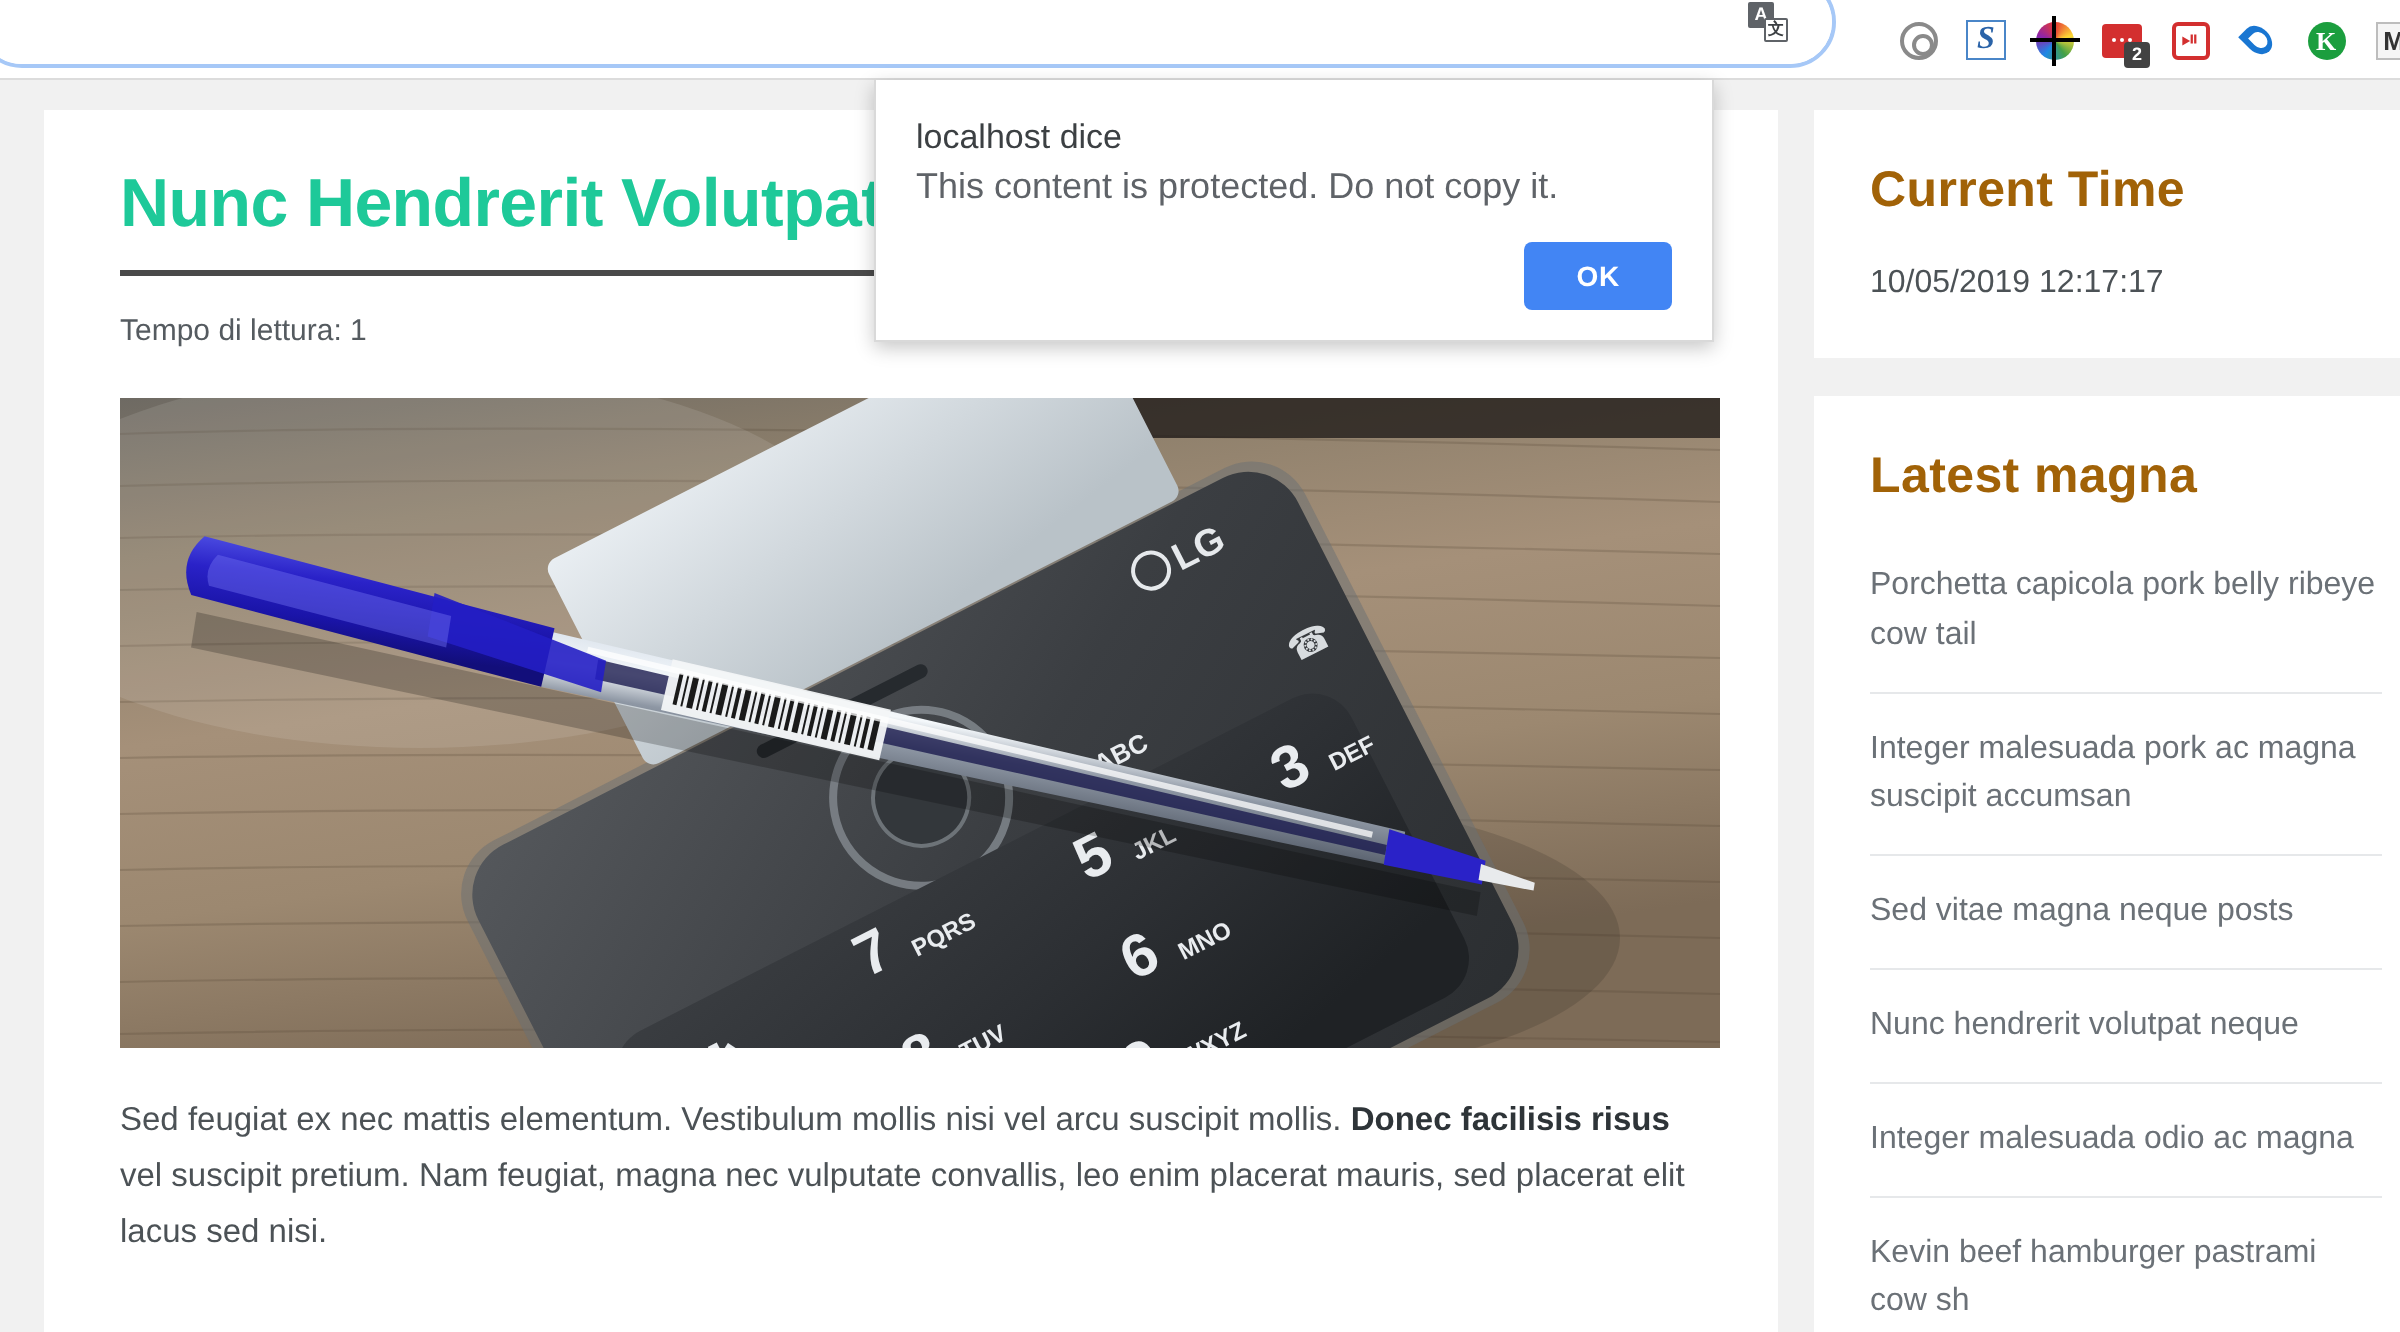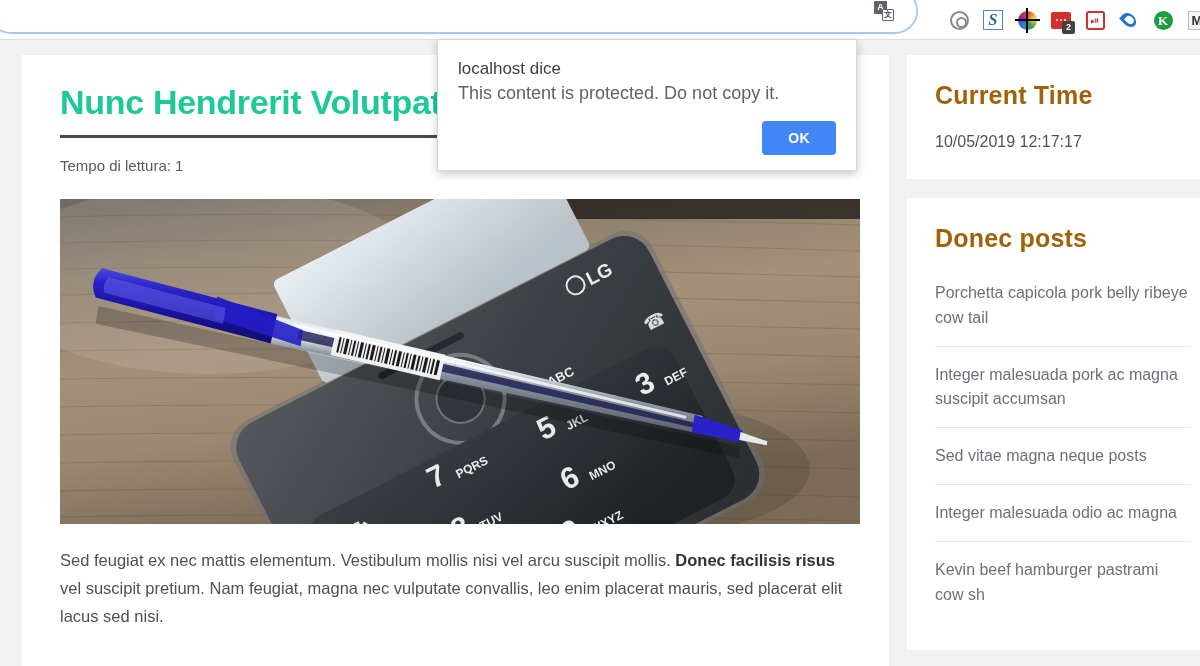--- a/index.html
+++ b/index.html
@@ -499,24 +499,25 @@
   </article>
 
   <aside class="sidebar">
 
     <section class="widget time-widget">
       <h2 class="widget-title">Current Time</h2>
       <div class="widget-time">10/05/2019 12:17:17</div>
     </section>
 
     <section class="widget posts-widget">
-      <h2 class="widget-title">Donec posts</h2>
+      <h2 class="widget-title">Latest magna</h2>
       <a class="post-link" href="#">Porchetta capicola pork belly ribeye cow tail</a>
       <a class="post-link" href="#">Integer malesuada pork ac magna suscipit accumsan</a>
       <a class="post-link" href="#">Sed vitae magna neque posts</a>
+      <a class="post-link" href="#">Nunc hendrerit volutpat neque</a>
       <a class="post-link" href="#">Integer malesuada odio ac magna</a>
       <a class="post-link" href="#">Kevin beef hamburger pastrami cow sh</a>
     </section>
   </aside>
 </div>
 
 <div class="js-dialog">
   <div class="dialog-origin">localhost dice</div>
   <div class="dialog-message">This content is protected. Do not copy it.</div>
   <div class="dialog-actions">

